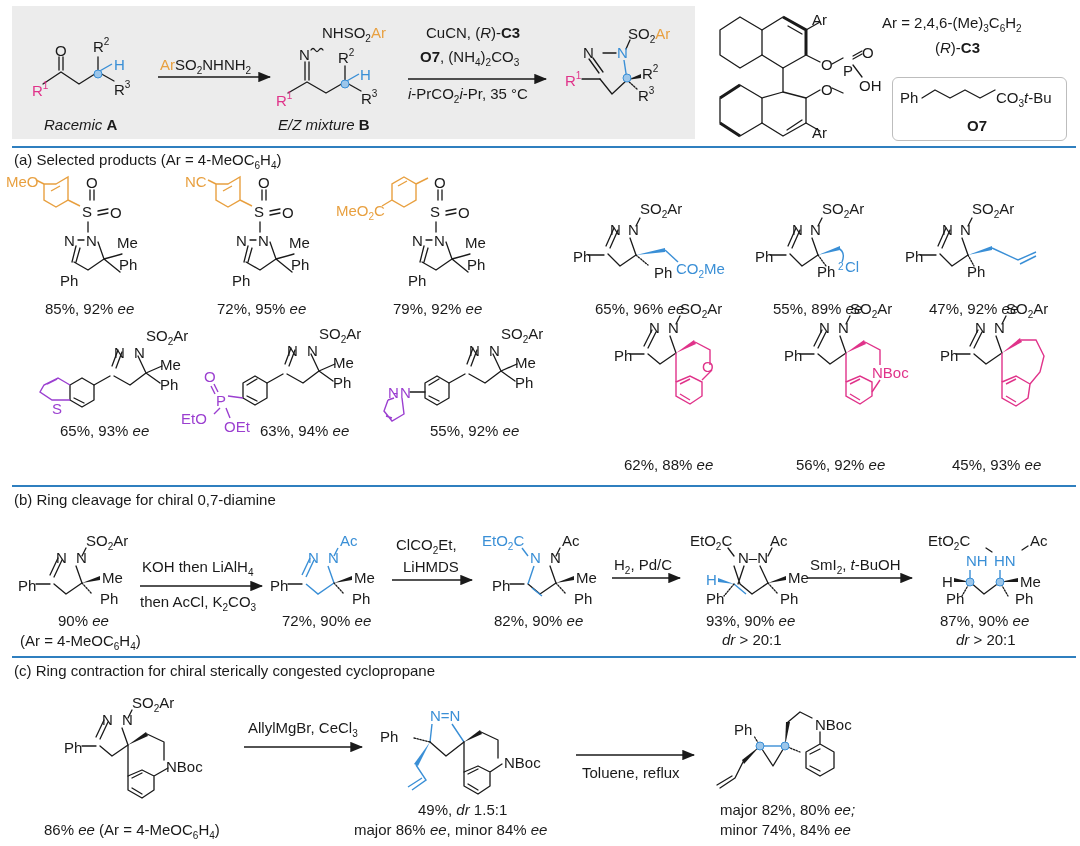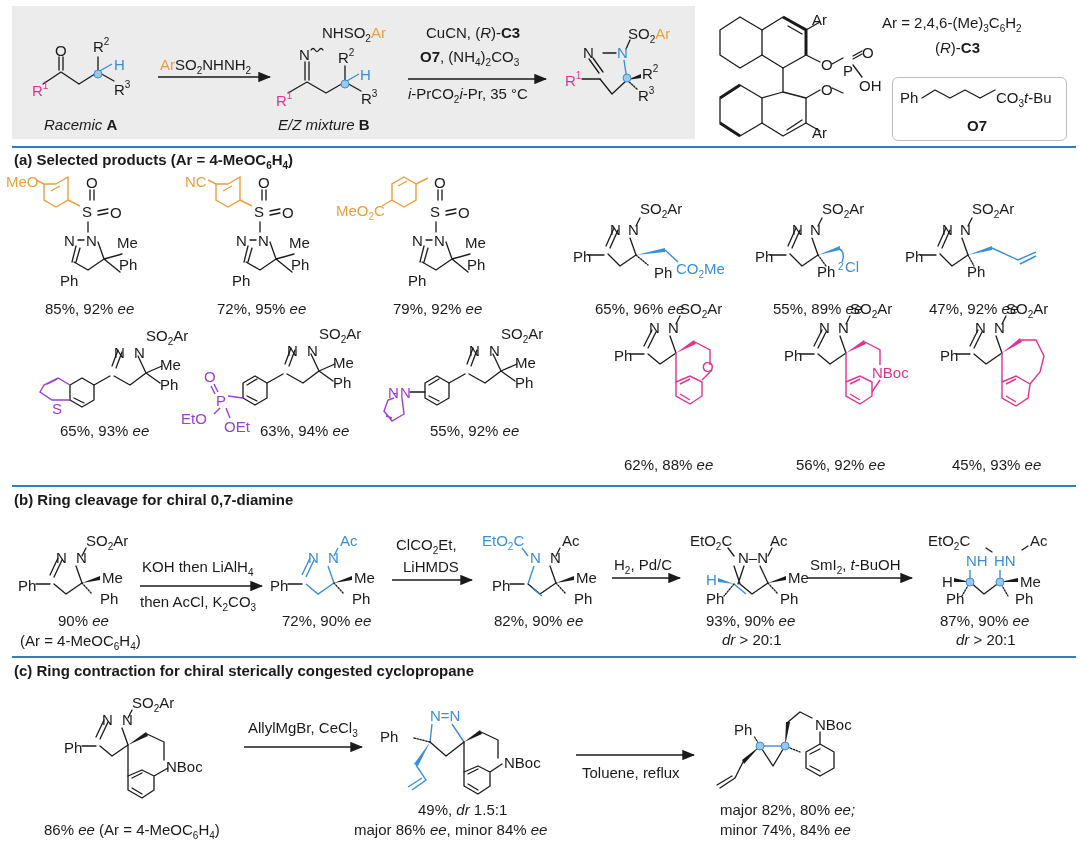--- a/index.html
+++ b/index.html
@@ -16,21 +16,21 @@
   .arrow{stroke:#1a1a1a;stroke-width:1.3;}
   .c-blue{fill:#3a8fd6;}
   .c-pink{fill:#e0338a;}
   .c-orange{fill:#e8a040;}
   .c-violet{fill:#9b3fd0;}
   .it{font-style:italic;}
   .bold{font-weight:bold;}
   .divider{position:absolute;left:12px;width:1064px;height:2px;background:#2f7fbf;}
   .graybox{position:absolute;left:12px;top:6px;width:683px;height:133px;background:#ececec;}
   .o7box{position:absolute;left:892px;top:77px;width:173px;height:62px;border:1px solid #bdbdbd;border-radius:6px;background:#fff;}
-  .sec-title{position:absolute;left:14px;font-size:15px;color:#1a1a1a;font-weight:bold;}
+  .sec-title{position:absolute;left:14px;font-size:15px;color:#1a1a1a;}
 </style>
 </head>
 <body>
 
 <div class="graybox"></div>
 
 <svg width="1080" height="846">
   <defs>
     <marker id="ah" markerWidth="10" markerHeight="8" refX="9" refY="4" orient="auto">
       <path d="M0,0 L10,4 L0,8 Z" fill="#1a1a1a"></path>

